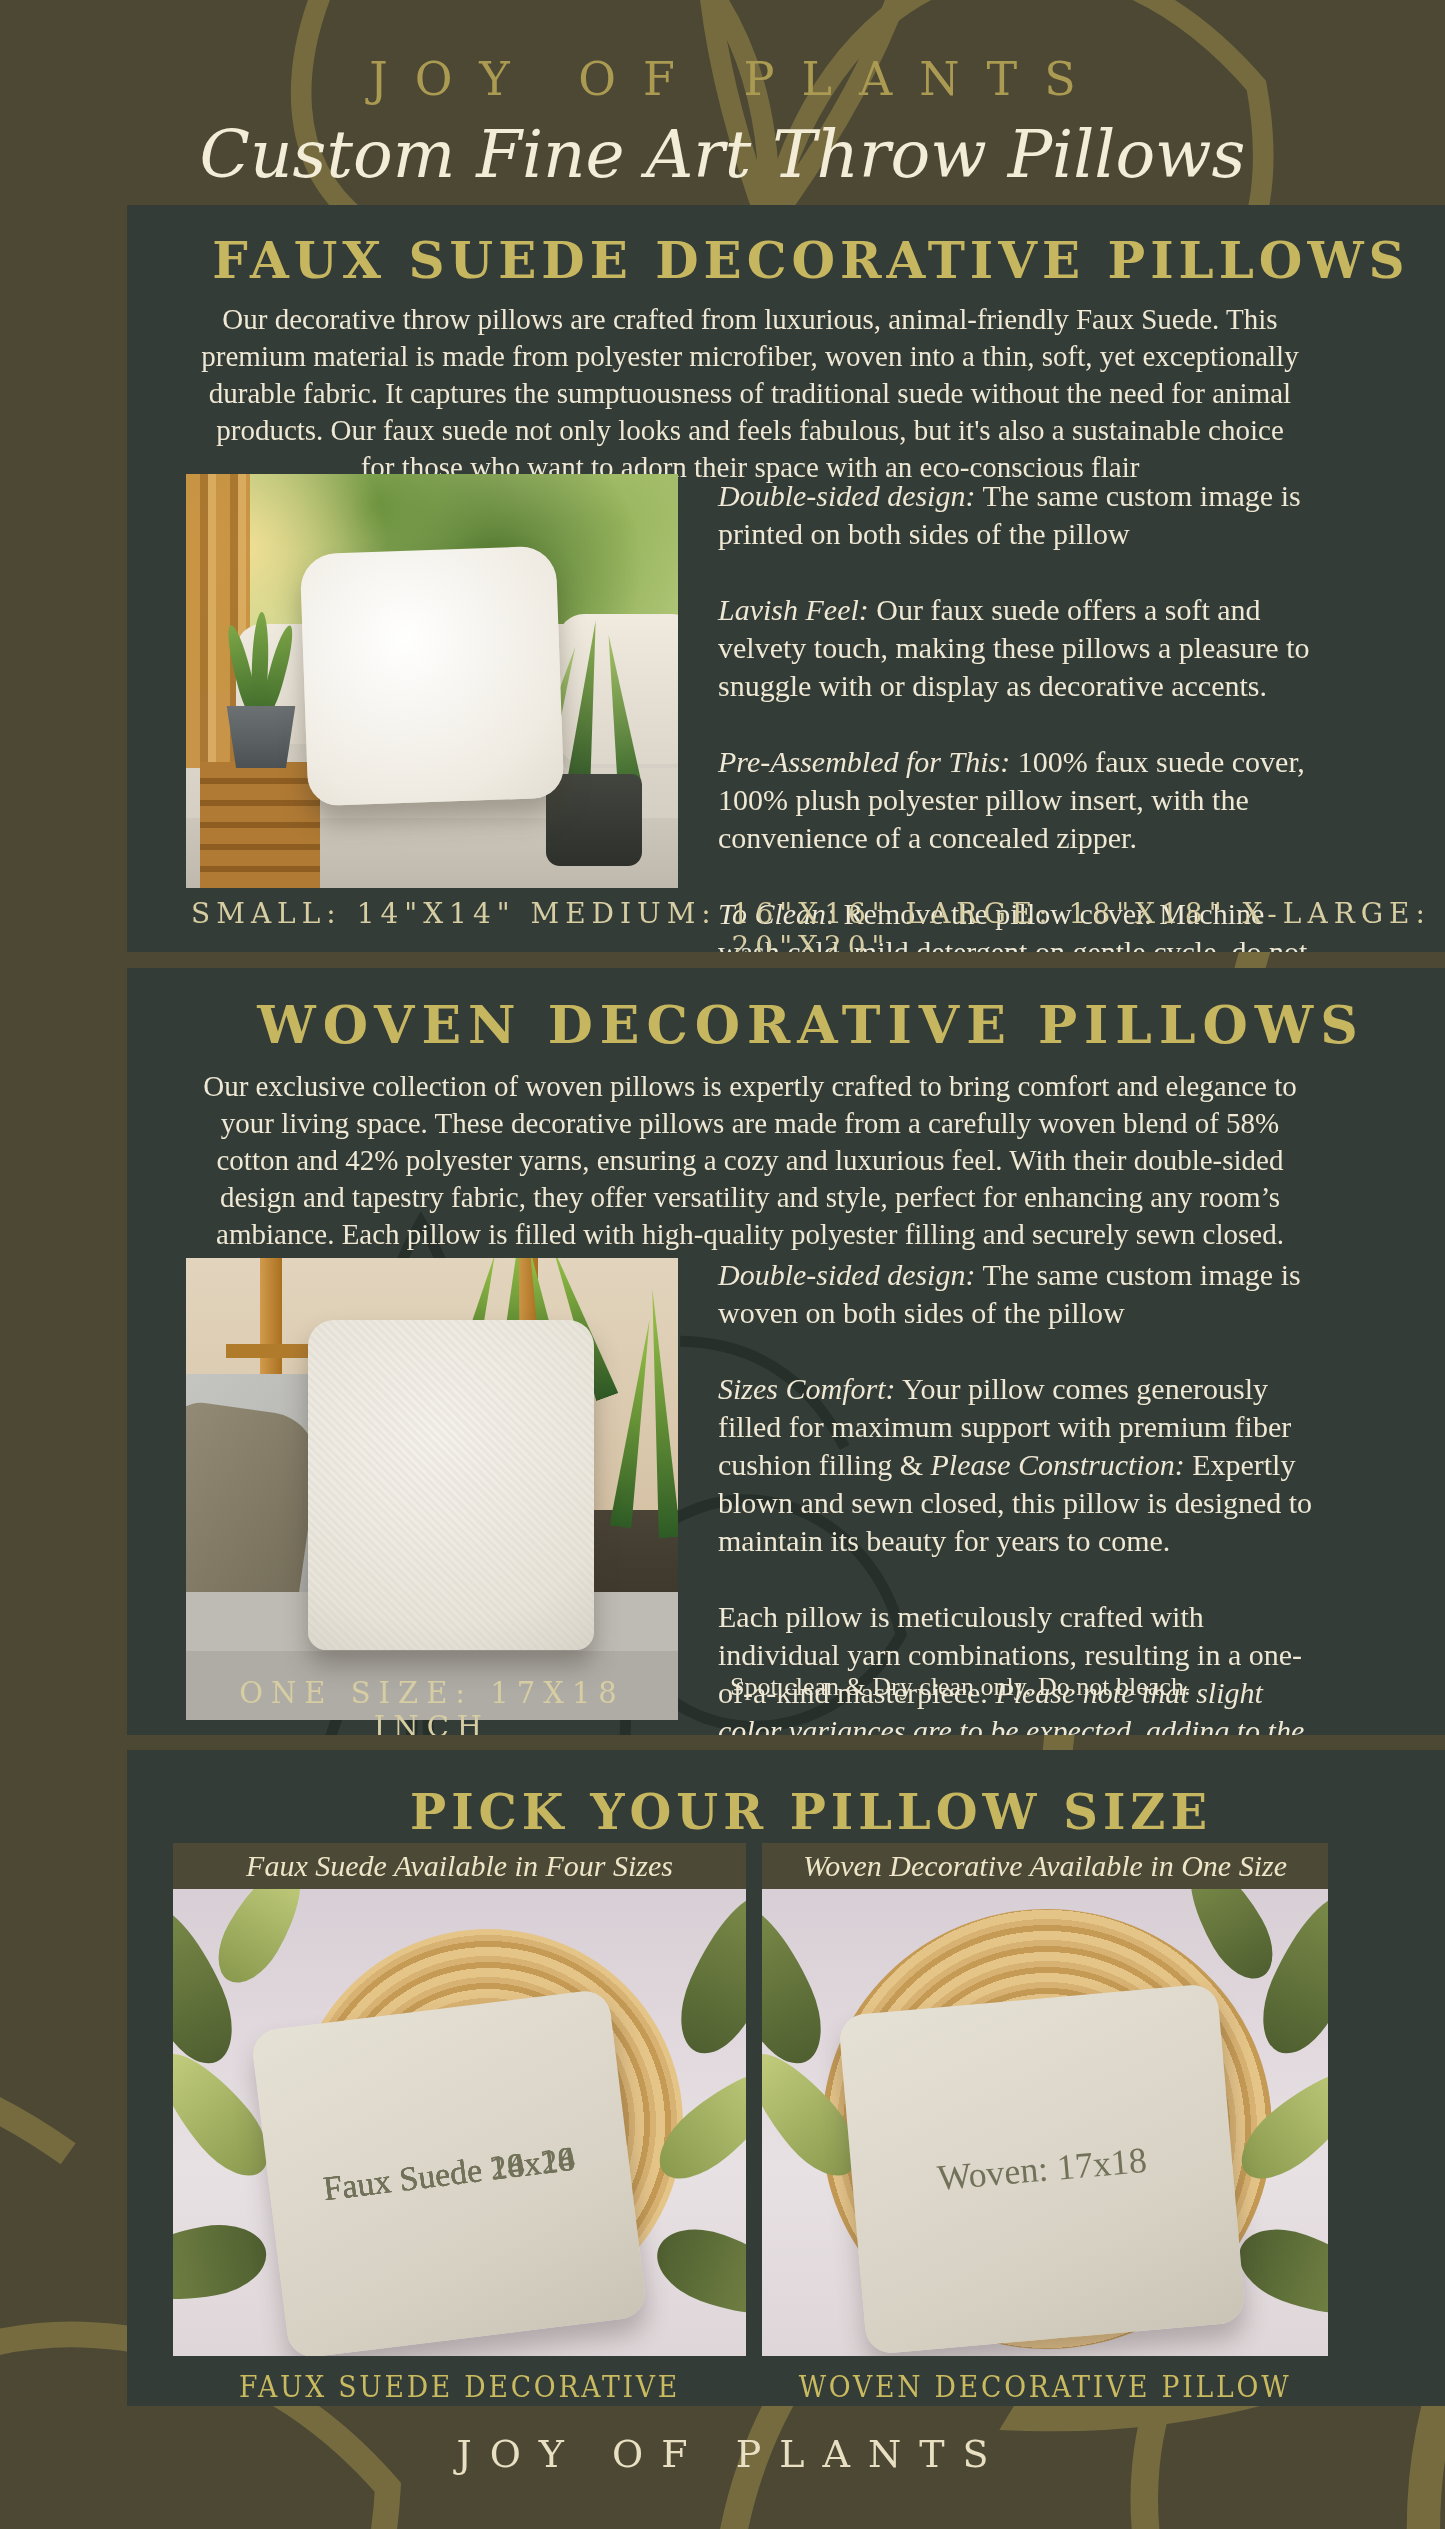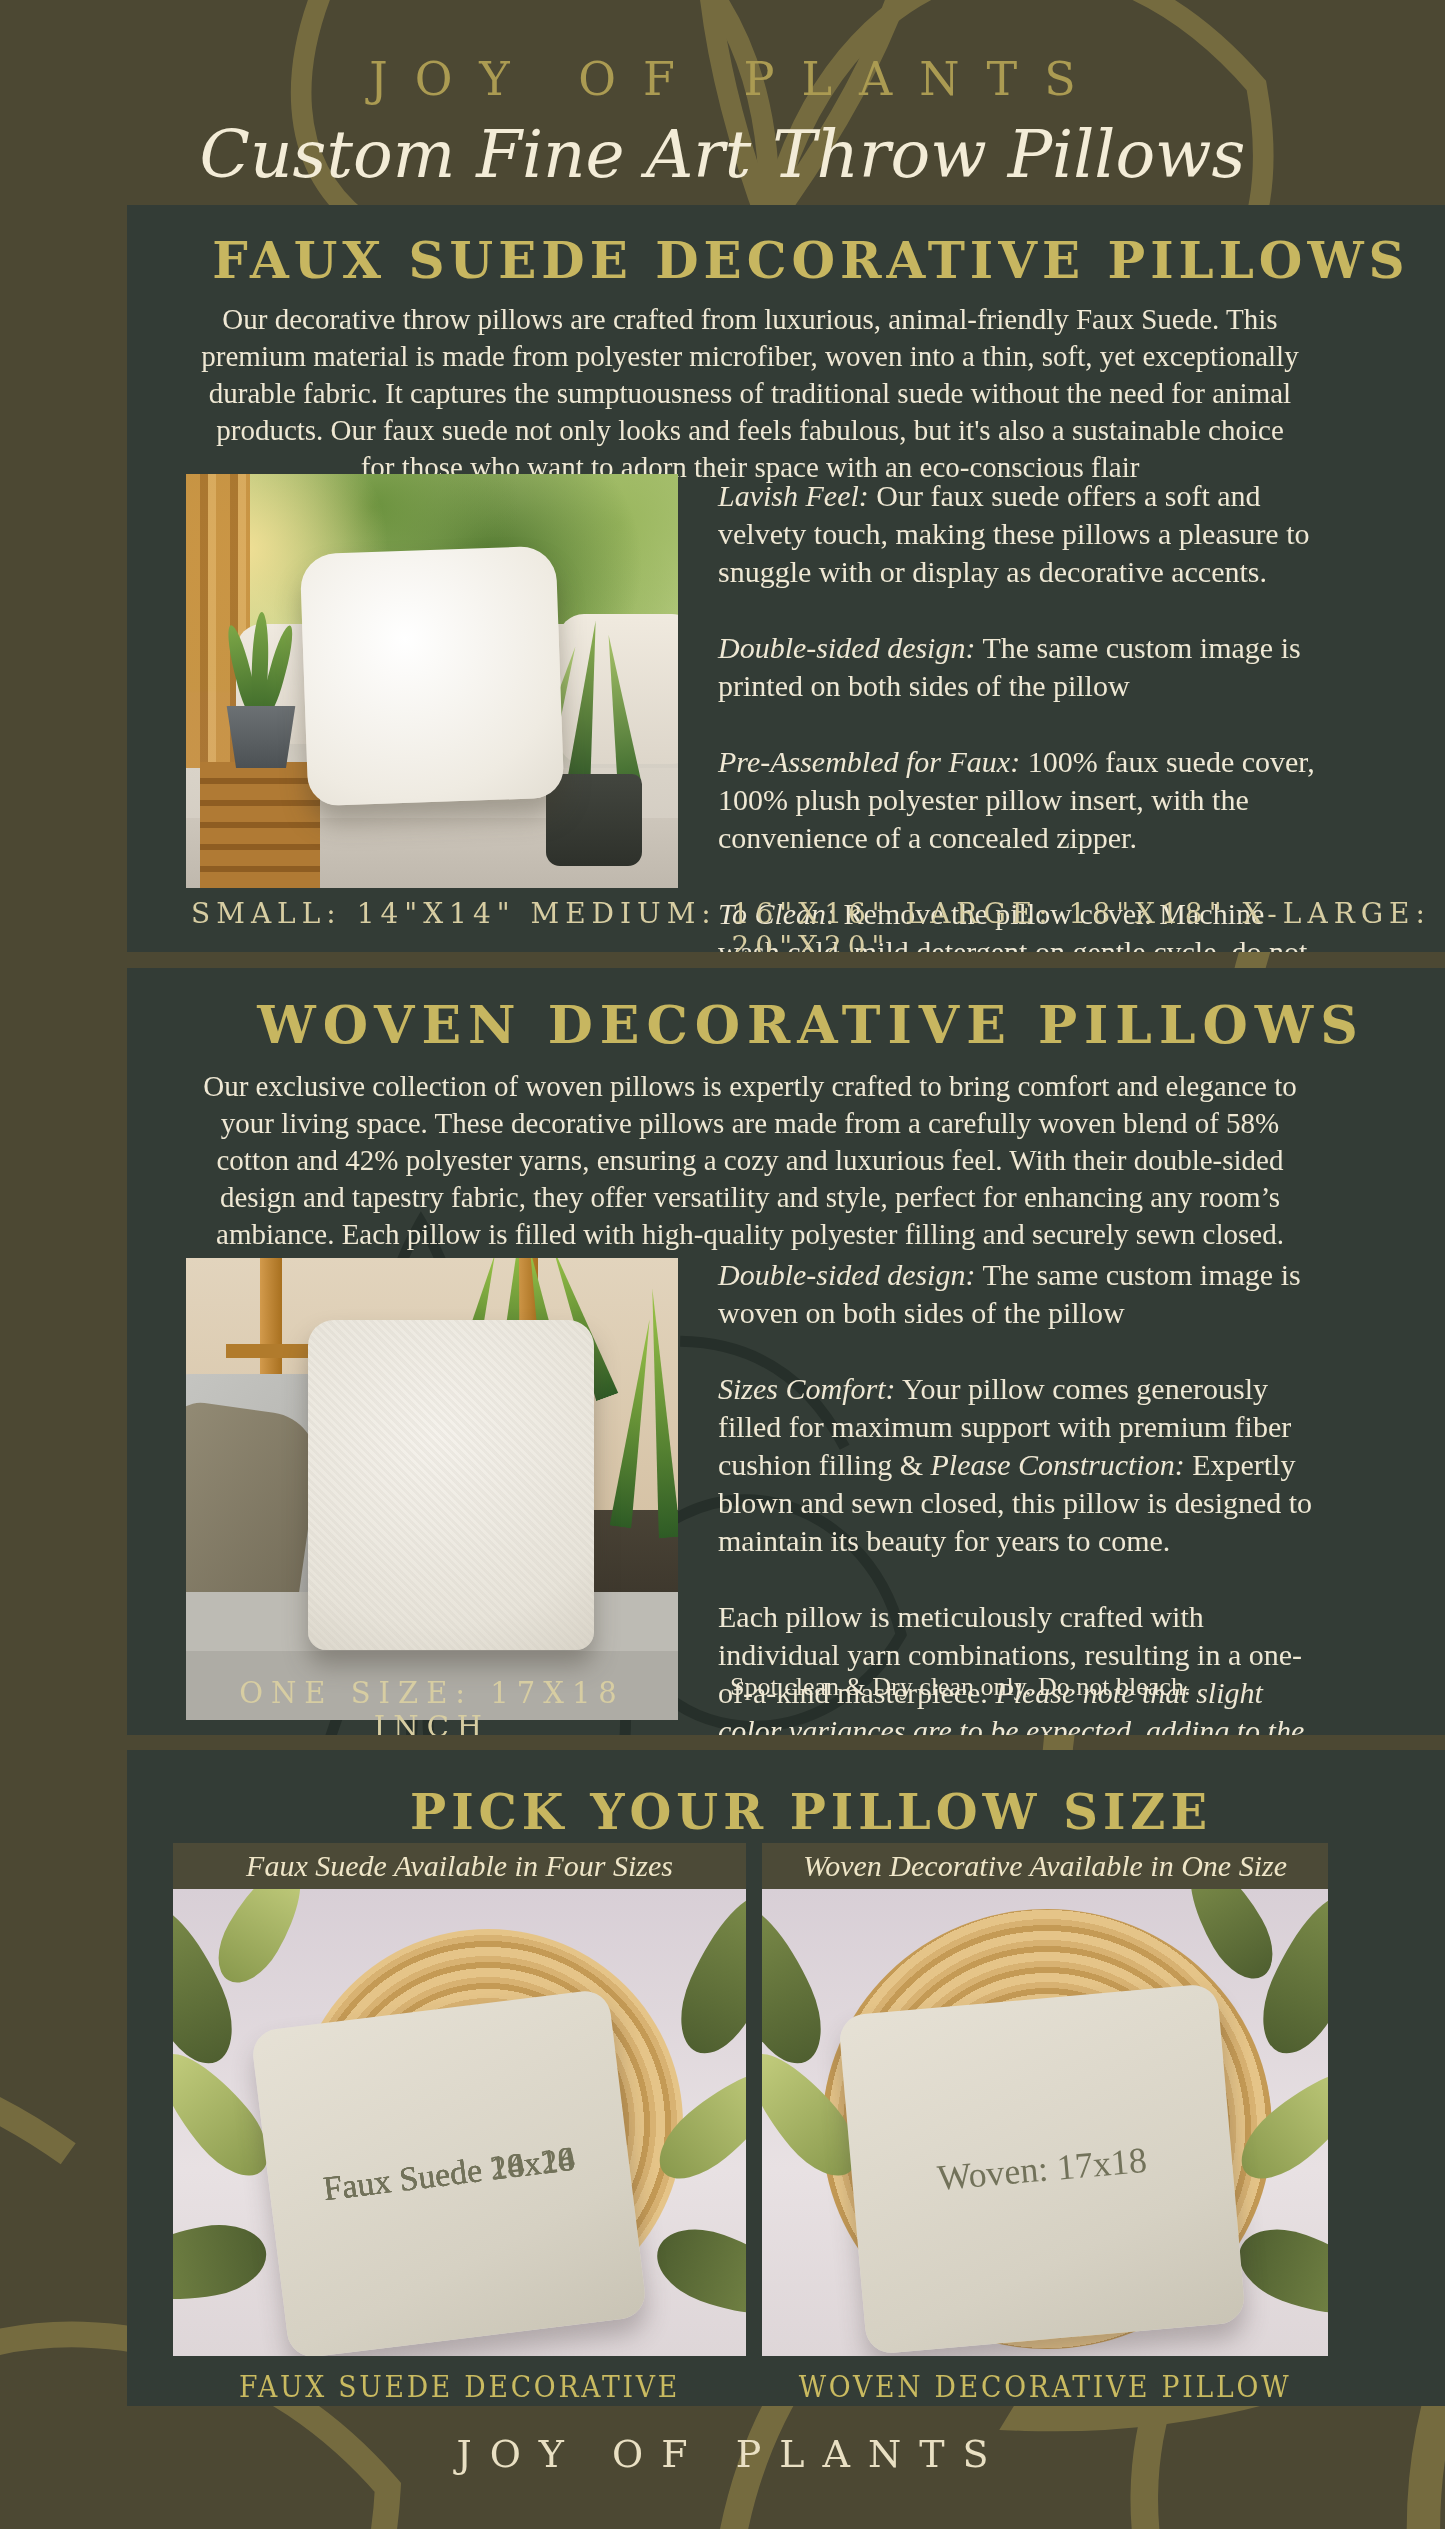--- a/index.html
+++ b/index.html
@@ -315,23 +315,23 @@
         <div class="leaf p1-pl3"></div>
         <div class="p1-pot-left"></div>
         <div class="p1-pr1"></div>
         <div class="p1-pr2"></div>
         <div class="p1-pr3"></div>
         <div class="p1-pot-right"></div>
         <div class="p1-pillow"></div>
       </div>
 
       <div class="bullets">
+        <p><span class="lead">Double-sided design:</span><span> The same custom image is printed on both sides of the pillow</span></p>
         <p><span class="lead">Lavish Feel:</span><span> Our faux suede offers a soft and velvety touch, making these pillows a pleasure to snuggle with or display as decorative accents.</span></p>
-        <p><span class="lead">Double-sided design:</span><span> The same custom image is printed on both sides of the pillow</span></p>
-        <p><span class="lead">Pre-Assembled for Faux:</span><span> 100% faux suede cover, 100% plush polyester pillow insert, with the convenience of a concealed zipper.</span></p>
+        <p><span class="lead">Pre-Assembled for This:</span><span> 100% faux suede cover, 100% plush polyester pillow insert, with the convenience of a concealed zipper.</span></p>
         <p><span class="lead">To Clean:</span><span> Remove the pillow cover. Machine wash cold, mild detergent on gentle cycle, do not bleach, tumble dry on low.</span></p>
       </div>
 
       <div class="sizes-line">SMALL: 14"X14" MEDIUM: 16"X16" LARGE: 18"X18" X-LARGE: 20"X20"</div>
     </div>
   </section>
 
   <section class="panel panel2">
     <svg class="floral" viewBox="0 0 1191 767" preserveAspectRatio="xMidYMid slice">
         <use href="#branch" transform="translate(192 408) rotate(31) scale(3.06)"></use>

